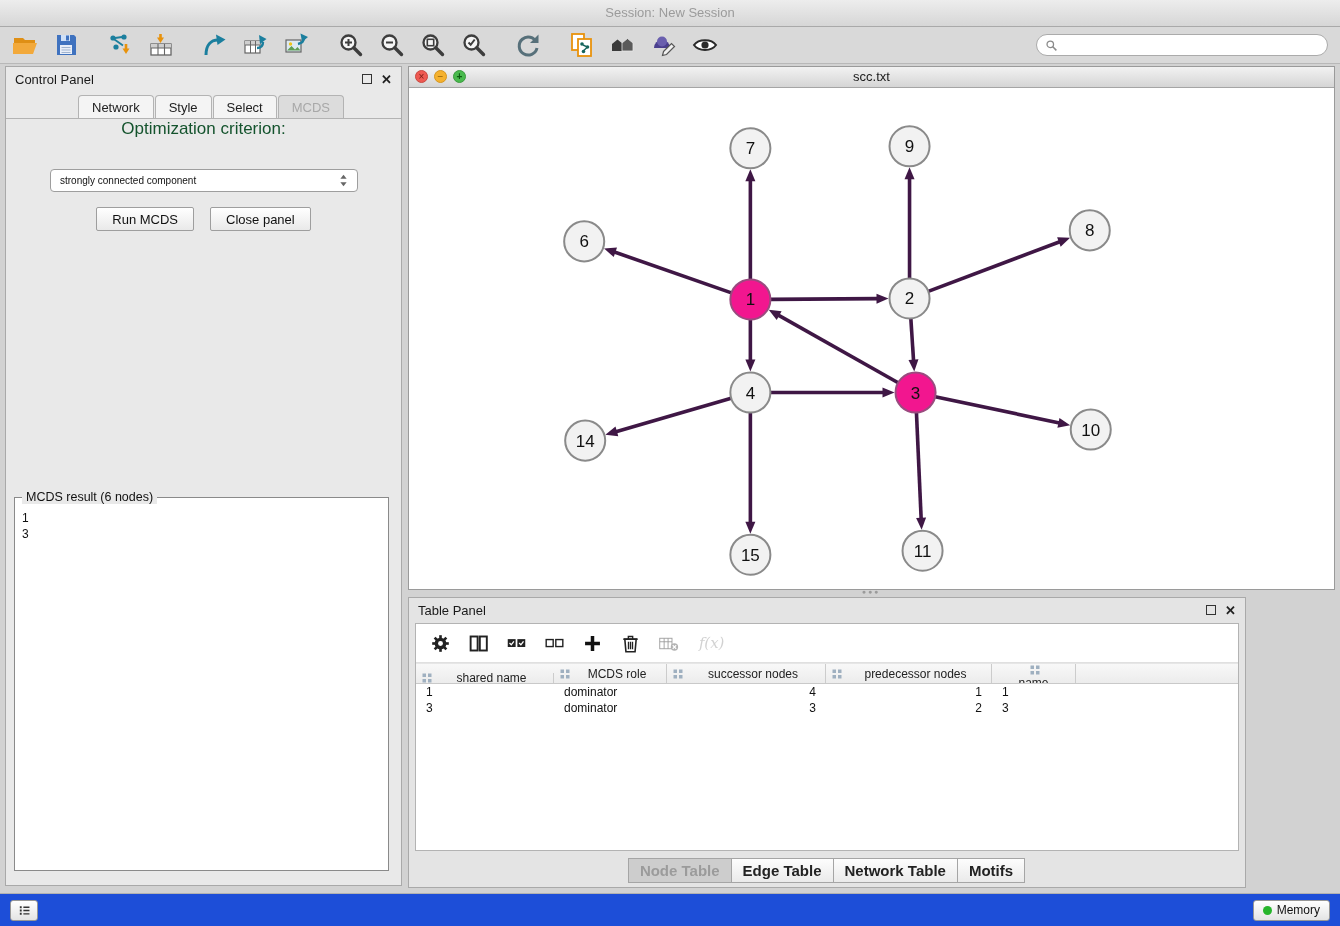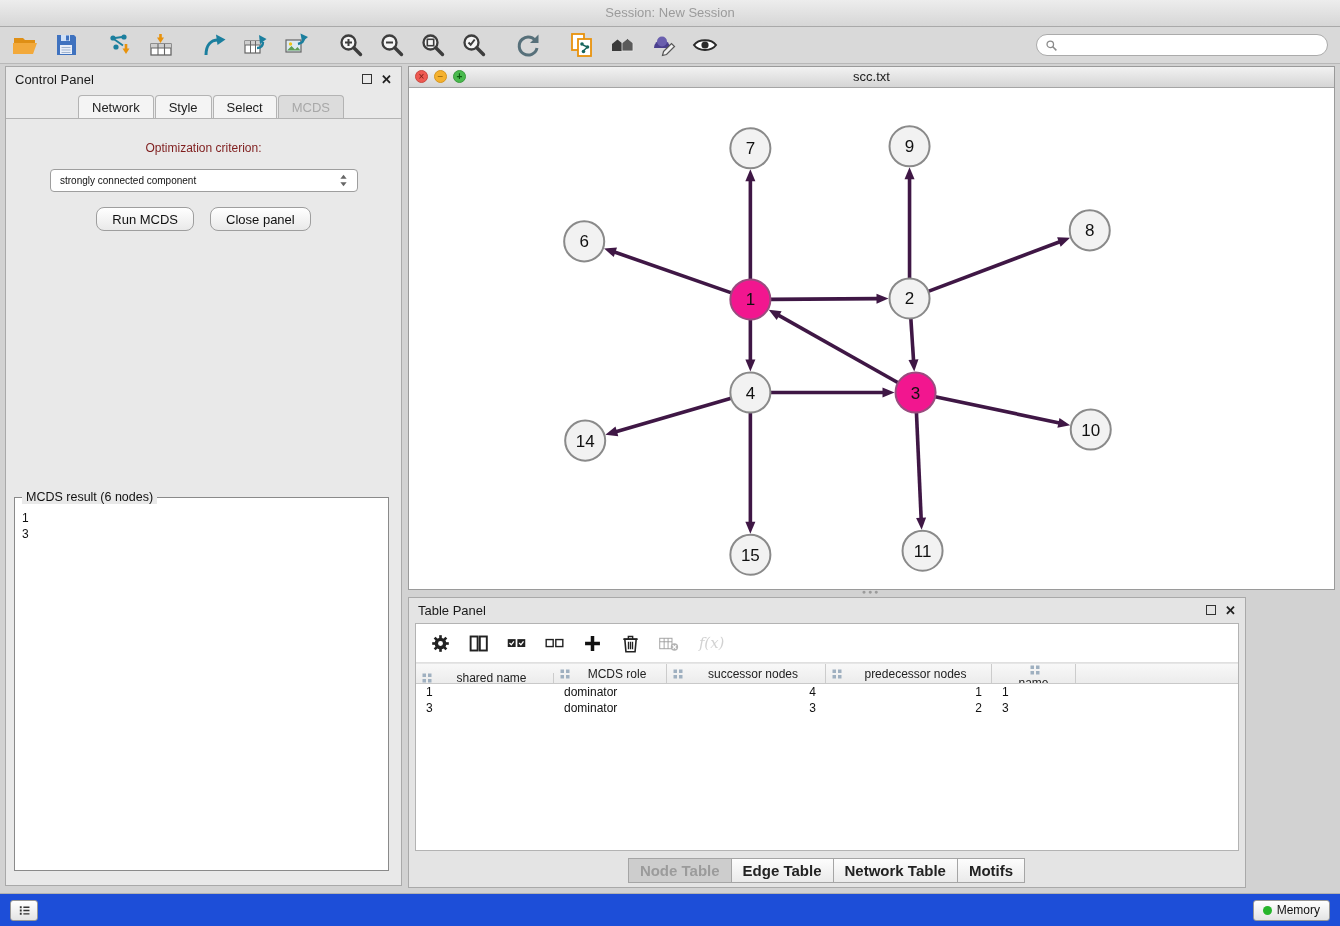--- a/index.html
+++ b/index.html
@@ -22,26 +22,26 @@
   
   #control-panel{position:absolute;left:5px;top:66px;width:397px;height:820px;background:#e9e9e9;border:1px solid #a9a9a9;box-sizing:border-box;}
   .panel-header{height:24px;display:flex;align-items:center;padding:0 9px;font-size:13px;color:#1a1a1a;}
   .win-btns{margin-left:auto;display:flex;align-items:center;gap:9px;}
   .float-box{width:8px;height:8px;border:1.5px solid #333;display:inline-block;cursor:pointer;}
   .close-x{font-size:13px;font-weight:bold;color:#222;cursor:pointer;line-height:1;}
   #cp-tabs{position:absolute;left:0;top:26px;right:0;height:26px;display:flex;align-items:flex-end;padding-left:72px;border-bottom:1px solid #b3b3b3;box-sizing:border-box;}
   .cptab{border:1px solid #b3b3b3;border-bottom:none;border-radius:4px 4px 0 0;background:#f4f4f4;padding:4px 13px 3px;font-size:13px;color:#222;margin-right:1px;cursor:pointer;}
   .cptab.active{background:#dcdcdc;color:#a8a8a8;}
   .cp-content{position:absolute;left:0;top:52px;right:0;bottom:0;}
-  .opt-label{text-align:center;margin-top:22px;font-size:12px;color:#7f1d1d;}
+  .opt-label{text-align:center;font-size:17px;color:#14532d;}
   .dropdown{position:absolute;left:44px;top:50px;width:308px;height:23px;background:#fff;border:1px solid #9e9e9e;border-radius:4px;display:flex;align-items:center;padding:0 9px;font-size:10px;color:#111;box-sizing:border-box;cursor:pointer;}
   .stepper{margin-left:auto;width:9px;height:15px;}
   .stepper svg{width:100%;height:100%;}
   .btn-row{position:absolute;top:88px;left:0;right:0;display:flex;justify-content:center;gap:16px;}
-  .cbtn{height:24px;padding:0 15px;border:1px solid #9e9e9e;border-radius:8px;background:linear-gradient(#ffffff,#e9e9e9);font-size:13px;font-family:inherit;color:#111;cursor:pointer;}
+  .cbtn{height:24px;padding:0 15px;border:1px solid #9e9e9e;border-radius:2px;background:linear-gradient(#ffffff,#e9e9e9);font-size:13px;font-family:inherit;color:#111;cursor:pointer;}
   .result-box{position:absolute;left:8px;right:12px;top:378px;bottom:14px;border:1px solid #8a8a8a;background:#fff;}
   .result-title{position:absolute;top:-8px;left:7px;background:#e9e9e9;padding:0 4px;font-size:12.5px;color:#111;}
   .result-area{position:absolute;left:0;right:0;top:8px;bottom:0;padding:4px 7px;font-size:12px;line-height:16px;color:#111;overflow:auto;}
 
   
   #network-window{position:absolute;left:408px;top:66px;width:927px;height:524px;border:1px solid #9a9a9a;background:#fff;box-sizing:border-box;}
   .net-titlebar{position:relative;height:20px;background:linear-gradient(#f2f2f2,#d5d5d5);border-bottom:1px solid #a5a5a5;text-align:center;font-size:13px;line-height:20px;color:#1a1a1a;}
   .traffic{position:absolute;left:6px;top:3px;display:flex;gap:6px;}
   .tl{width:13px;height:13px;border-radius:50%;font-size:10px;line-height:12px;text-align:center;cursor:pointer;box-sizing:border-box;}
   .tl.red{background:#ee5a52;border:1px solid #c94840;color:#7a1d16;}

